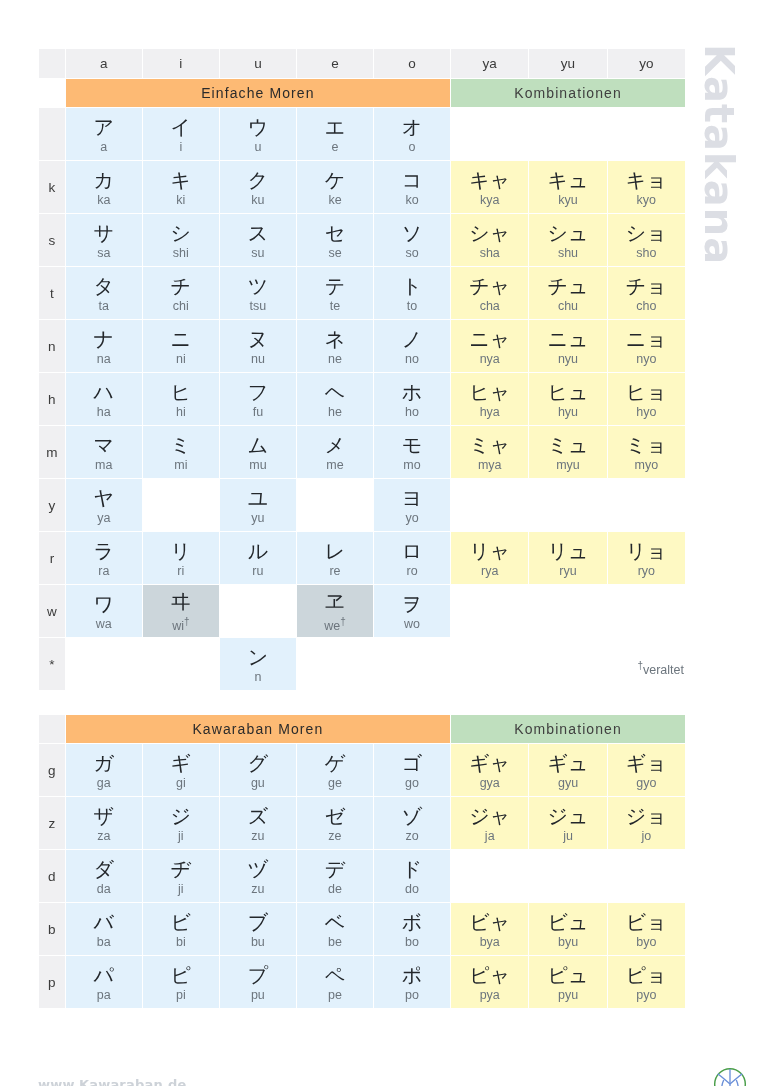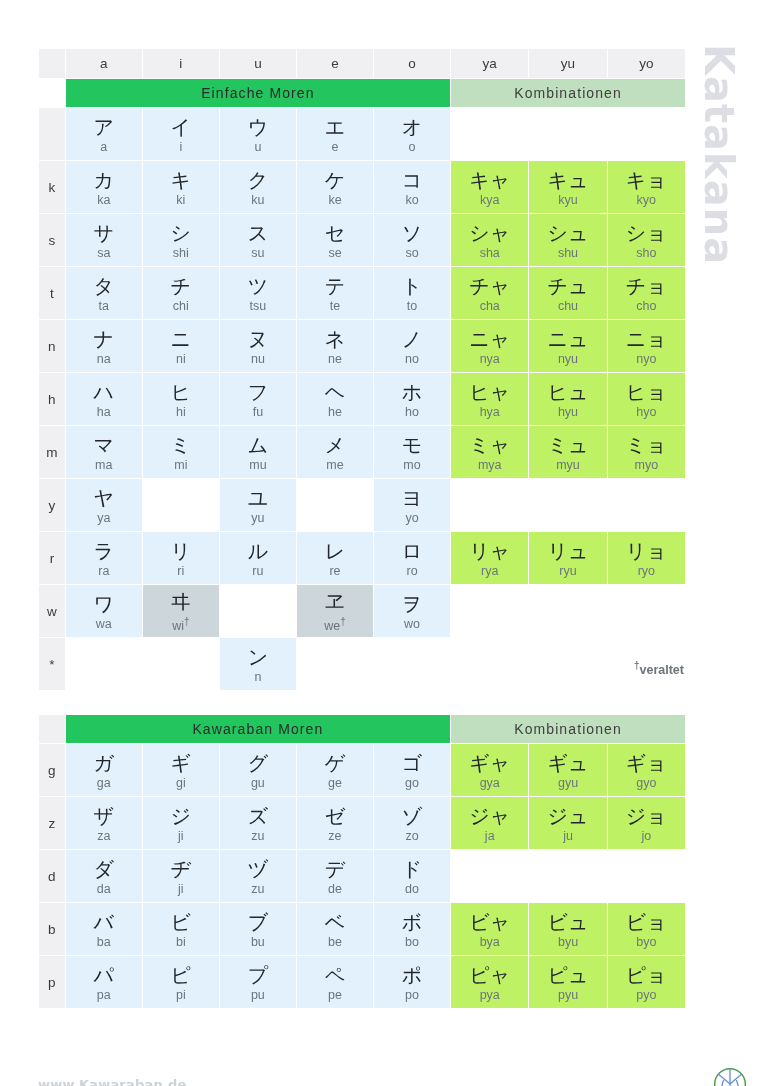--- a/index.html
+++ b/index.html
@@ -67,21 +67,21 @@
   .hdr-corner { background: #f0f0f2; height: 29px; }
   .hdr-cell {
     background: #f0f0f2;
     height: 29px;
     font-size: 13.5px;
     color: #3b3b3b;
   }
 
   
   .band-blue {
-    background: #22c55e;
+    background: #fdba74;
     height: 28px;
     font-size: 14px;
     letter-spacing: 1.1px;
     color: #2b2b2b;
   }
   .band-green {
     background: #bfdfbe;
     height: 28px;
     font-size: 14px;
     letter-spacing: 1.1px;
@@ -95,21 +95,21 @@
     font-size: 13.5px;
     color: #3b3b3b;
   }
 
   
   .cell {
     height: 52px;
     padding-top: 4px;
   }
   .cell.blue  { background: #e2f1fc; }
-  .cell.green { background: #bef264; }
+  .cell.green { background: #fef9c3; }
   .cell.gray  { background: #ccd6db; }
   .cell.empty { background: #ffffff; }
 
   .kana {
     display: block;
     font-size: 20px;
     line-height: 23px;
     color: #23272b;
     font-family: "DejaVu Sans", sans-serif;
     font-weight: 500;
@@ -125,21 +125,20 @@
   
   .footnote {
     position: absolute;
     left: 38px;
     top: 660px;
     width: 648px;
     text-align: right;
     font-size: 12.5px;
     color: #6c757d;
     padding-right: 2px;
-    font-weight: bold;
   }
   .footnote .dag { font-size: 10px; vertical-align: super; }
 
   
   .footer {
     position: absolute;
     left: 38px;
     top: 1066px;
     width: 710px;
     display: flex;

